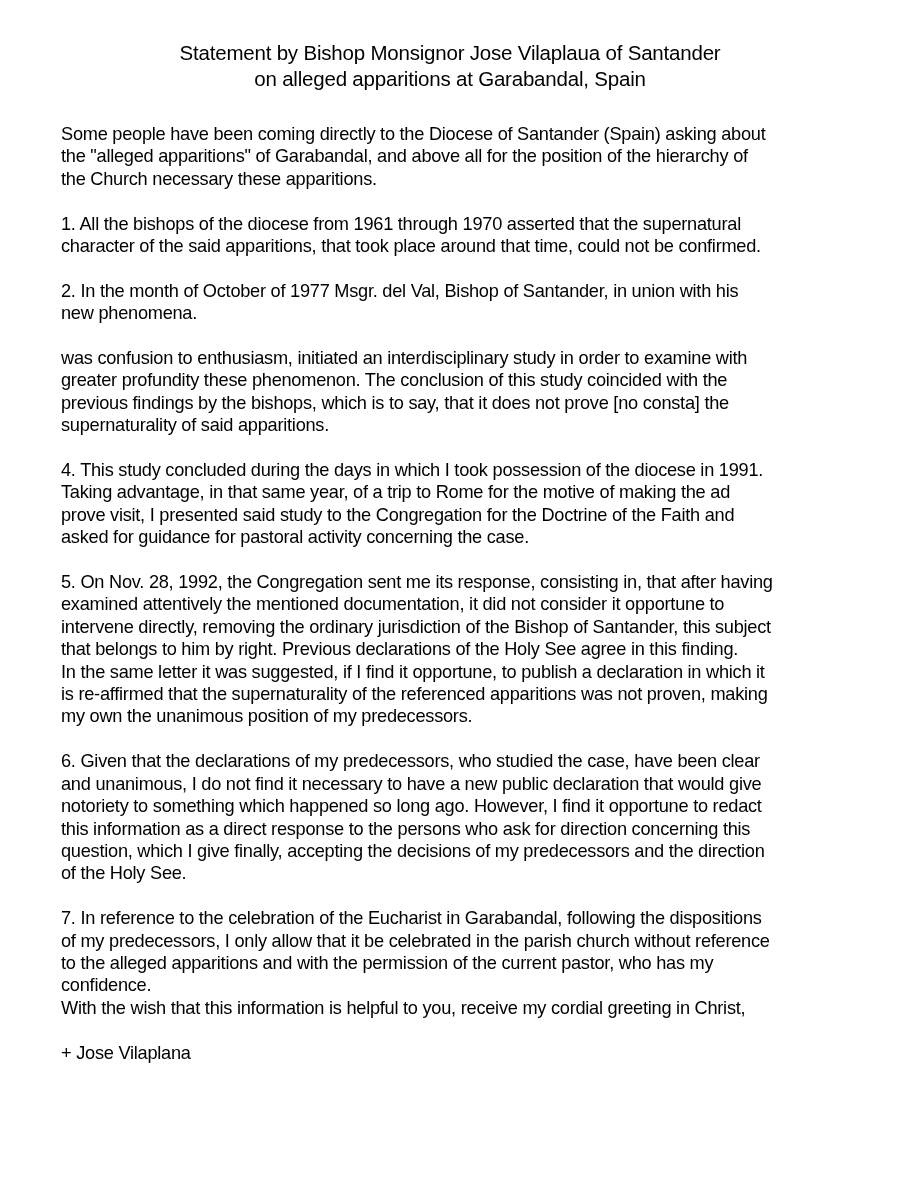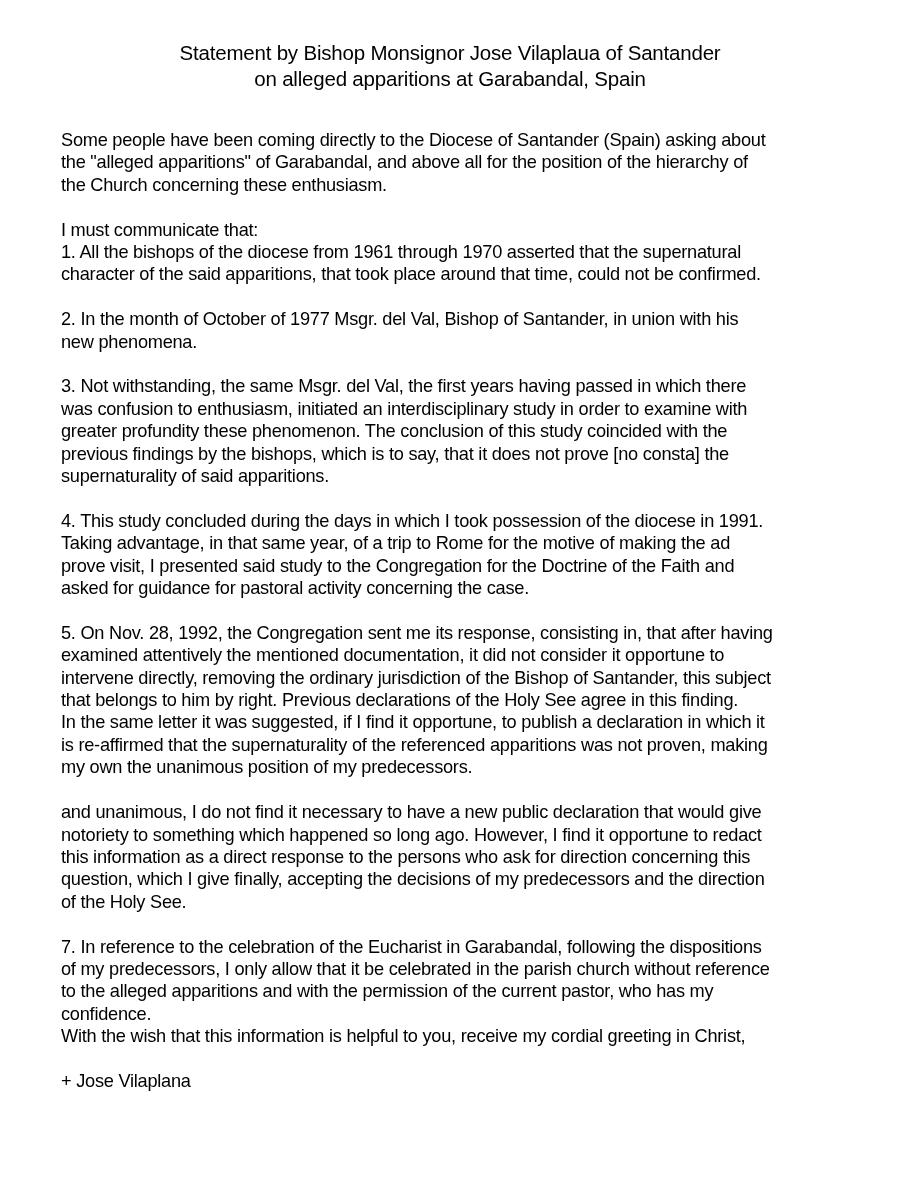--- a/index.html
+++ b/index.html
@@ -25,21 +25,21 @@
       line-height: 26px;
       letter-spacing: -0.2px;
       margin-top: 24px;
     }
     .title-line {
       display: block;
     }
     .body-text {
       position: absolute;
       left: 61px;
-      top: 129px;
+      top: 123px;
       width: 800px;
       font-size: 18.2px;
       line-height: 22.4px;
       letter-spacing: -0.25px;
     }
     .para {
       margin: 0 0 22.4px 0;
     }
     .para.tight {
       margin-bottom: 0;
@@ -55,36 +55,34 @@
 <div class="title-block">
   <span class="title-line">Statement by Bishop Monsignor Jose Vilaplaua of Santander</span>
   <span class="title-line">on alleged apparitions at Garabandal, Spain</span>
 </div>
 
 <div class="body-text">
 
   <div class="para">
     <span class="line">Some people have been coming directly to the Diocese of Santander (Spain) asking about</span>
     <span class="line">the "alleged apparitions" of Garabandal, and above all for the position of the hierarchy of</span>
-    <span class="line">the Church concerning these enthusiasm.</span>
+    <span class="line">the Church necessary these apparitions.</span>
   </div>
 
   <div class="para">
-    <span class="line">I must communicate that:</span>
     <span class="line">1. All the bishops of the diocese from 1961 through 1970 asserted that the supernatural</span>
     <span class="line">character of the said apparitions, that took place around that time, could not be confirmed.</span>
   </div>
 
   <div class="para">
     <span class="line">2. In the month of October of 1977 Msgr. del Val, Bishop of Santander, in union with his</span>
     <span class="line">new phenomena.</span>
   </div>
 
   <div class="para">
-    <span class="line">3. Not withstanding, the same Msgr. del Val, the first years having passed in which there</span>
     <span class="line">was confusion to enthusiasm, initiated an interdisciplinary study in order to examine with</span>
     <span class="line">greater profundity these phenomenon. The conclusion of this study coincided with the</span>
     <span class="line">previous findings by the bishops, which is to say, that it does not prove [no consta] the</span>
     <span class="line">supernaturality of said apparitions.</span>
   </div>
 
   <div class="para">
     <span class="line">4. This study concluded during the days in which I took possession of the diocese in 1991.</span>
     <span class="line">Taking advantage, in that same year, of a trip to Rome for the motive of making the ad</span>
     <span class="line">prove visit, I presented said study to the Congregation for the Doctrine of the Faith and</span>
@@ -95,20 +93,21 @@
     <span class="line">5. On Nov. 28, 1992, the Congregation sent me its response, consisting in, that after having</span>
     <span class="line">examined attentively the mentioned documentation, it did not consider it opportune to</span>
     <span class="line">intervene directly, removing the ordinary jurisdiction of the Bishop of Santander, this subject</span>
     <span class="line">that belongs to him by right. Previous declarations of the Holy See agree in this finding.</span>
     <span class="line">In the same letter it was suggested, if I find it opportune, to publish a declaration in which it</span>
     <span class="line">is re-affirmed that the supernaturality of the referenced apparitions was not proven, making</span>
     <span class="line">my own the unanimous position of my predecessors.</span>
   </div>
 
   <div class="para">
+    <span class="line">6. Given that the declarations of my predecessors, who studied the case, have been clear</span>
     <span class="line">and unanimous, I do not find it necessary to have a new public declaration that would give</span>
     <span class="line">notoriety to something which happened so long ago. However, I find it opportune to redact</span>
     <span class="line">this information as a direct response to the persons who ask for direction concerning this</span>
     <span class="line">question, which I give finally, accepting the decisions of my predecessors and the direction</span>
     <span class="line">of the Holy See.</span>
   </div>
 
   <div class="para">
     <span class="line">7. In reference to the celebration of the Eucharist in Garabandal, following the dispositions</span>
     <span class="line">of my predecessors, I only allow that it be celebrated in the parish church without reference</span>

